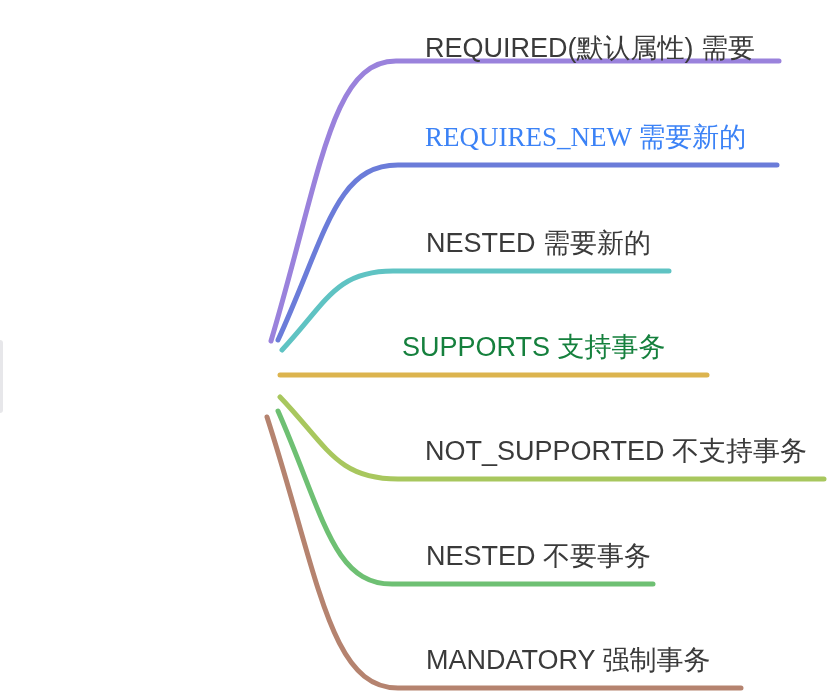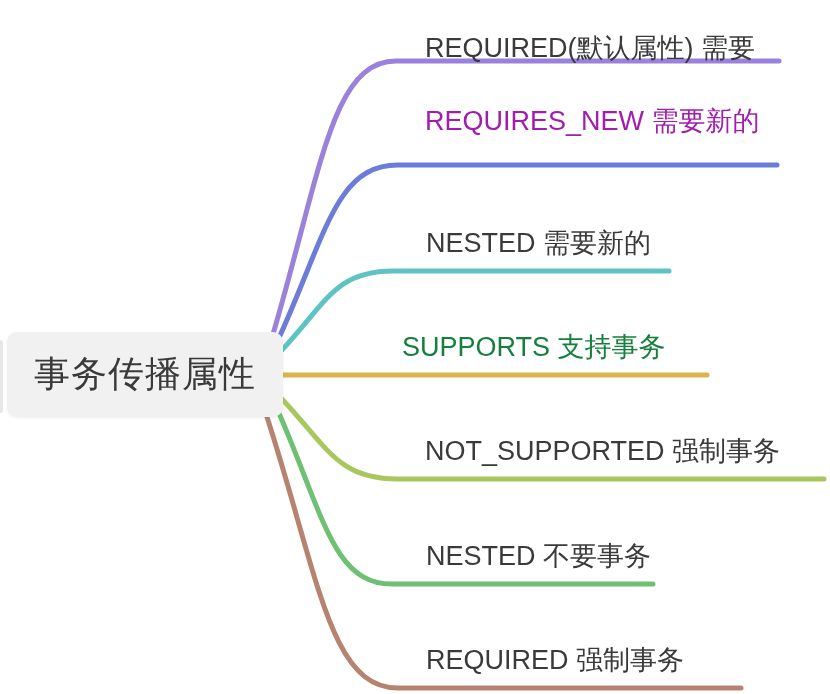--- a/index.html
+++ b/index.html
@@ -55,26 +55,23 @@
       <path d="M 278 340 C 326 235, 335.6 165, 398 165 L 777 165" fill="none" stroke="#6b7cd9" stroke-width="5" stroke-linecap="round"></path>
       <path d="M 282 350 C 326.4 302.6, 335.28 271, 393 271 L 669 271" fill="none" stroke="#5fc3c3" stroke-width="5" stroke-linecap="round"></path>
       <path d="M 280 375 L 707 375" fill="none" stroke="#dcb44e" stroke-width="5" stroke-linecap="round"></path>
       <path d="M 280 397 C 327.2 446.2, 336.64 479, 398 479 L 824 479" fill="none" stroke="#a8c75e" stroke-width="5" stroke-linecap="round"></path>
       <path d="M 278 411 C 323.6 514.8, 332.72 584, 392 584 L 653 584" fill="none" stroke="#6ec073" stroke-width="5" stroke-linecap="round"></path>
       <path d="M 267 417 C 319.4 579.6, 329.88 688, 398 688 L 741 688" fill="none" stroke="#b5836f" stroke-width="5" stroke-linecap="round"></path>
     </svg>
 
   <div class="edge-fragment" id="edge-fragment" style="left: 0px; top: 340px; width: 3px; height: 73px; background: rgb(231, 231, 234);"></div>
 
-  <div class="central-node" id="central-node" style="left: 7px; top: 332px; width: 276px; height: 85px; background: rgb(241, 241, 242); color: rgb(58, 58, 58);">
-    <span>事务传播属性</span>
-  </div>
 
   <div id="branch-labels">
       <div class="branch-label" style="left: 425px; top: 18px; color: rgb(58, 58, 58); margin-top: 15px;">REQUIRED(默认属性) 需要</div>
-      <div class="branch-label" style="left: 425px; top: 106px; color: #a21caf;">REQUIRES_NEW 需要新的</div>
+      <div class="branch-label" style="left: 425px; top: 122px; color: #3b82f6; font-family: Liberation Serif, serif;">REQUIRES_NEW 需要新的</div>
       <div class="branch-label" style="left: 426px; top: 228px; color: rgb(58, 58, 58);">NESTED 需要新的</div>
       <div class="branch-label" style="left: 402px; top: 332px; color: #15803d;">SUPPORTS 支持事务</div>
-      <div class="branch-label" style="left: 425px; top: 436px; color: rgb(58, 58, 58);">NOT_SUPPORTED 强制事务</div>
+      <div class="branch-label" style="left: 425px; top: 436px; color: rgb(58, 58, 58);">NOT_SUPPORTED 不支持事务</div>
       <div class="branch-label" style="left: 426px; top: 541px; color: rgb(58, 58, 58);">NESTED 不要事务</div>
-      <div class="branch-label" style="left: 426px; top: 645px; color: rgb(58, 58, 58);">REQUIRED 强制事务</div>
+      <div class="branch-label" style="left: 426px; top: 645px; color: rgb(58, 58, 58);">MANDATORY 强制事务</div>
     </div>
 </div>
 
 </body></html>

